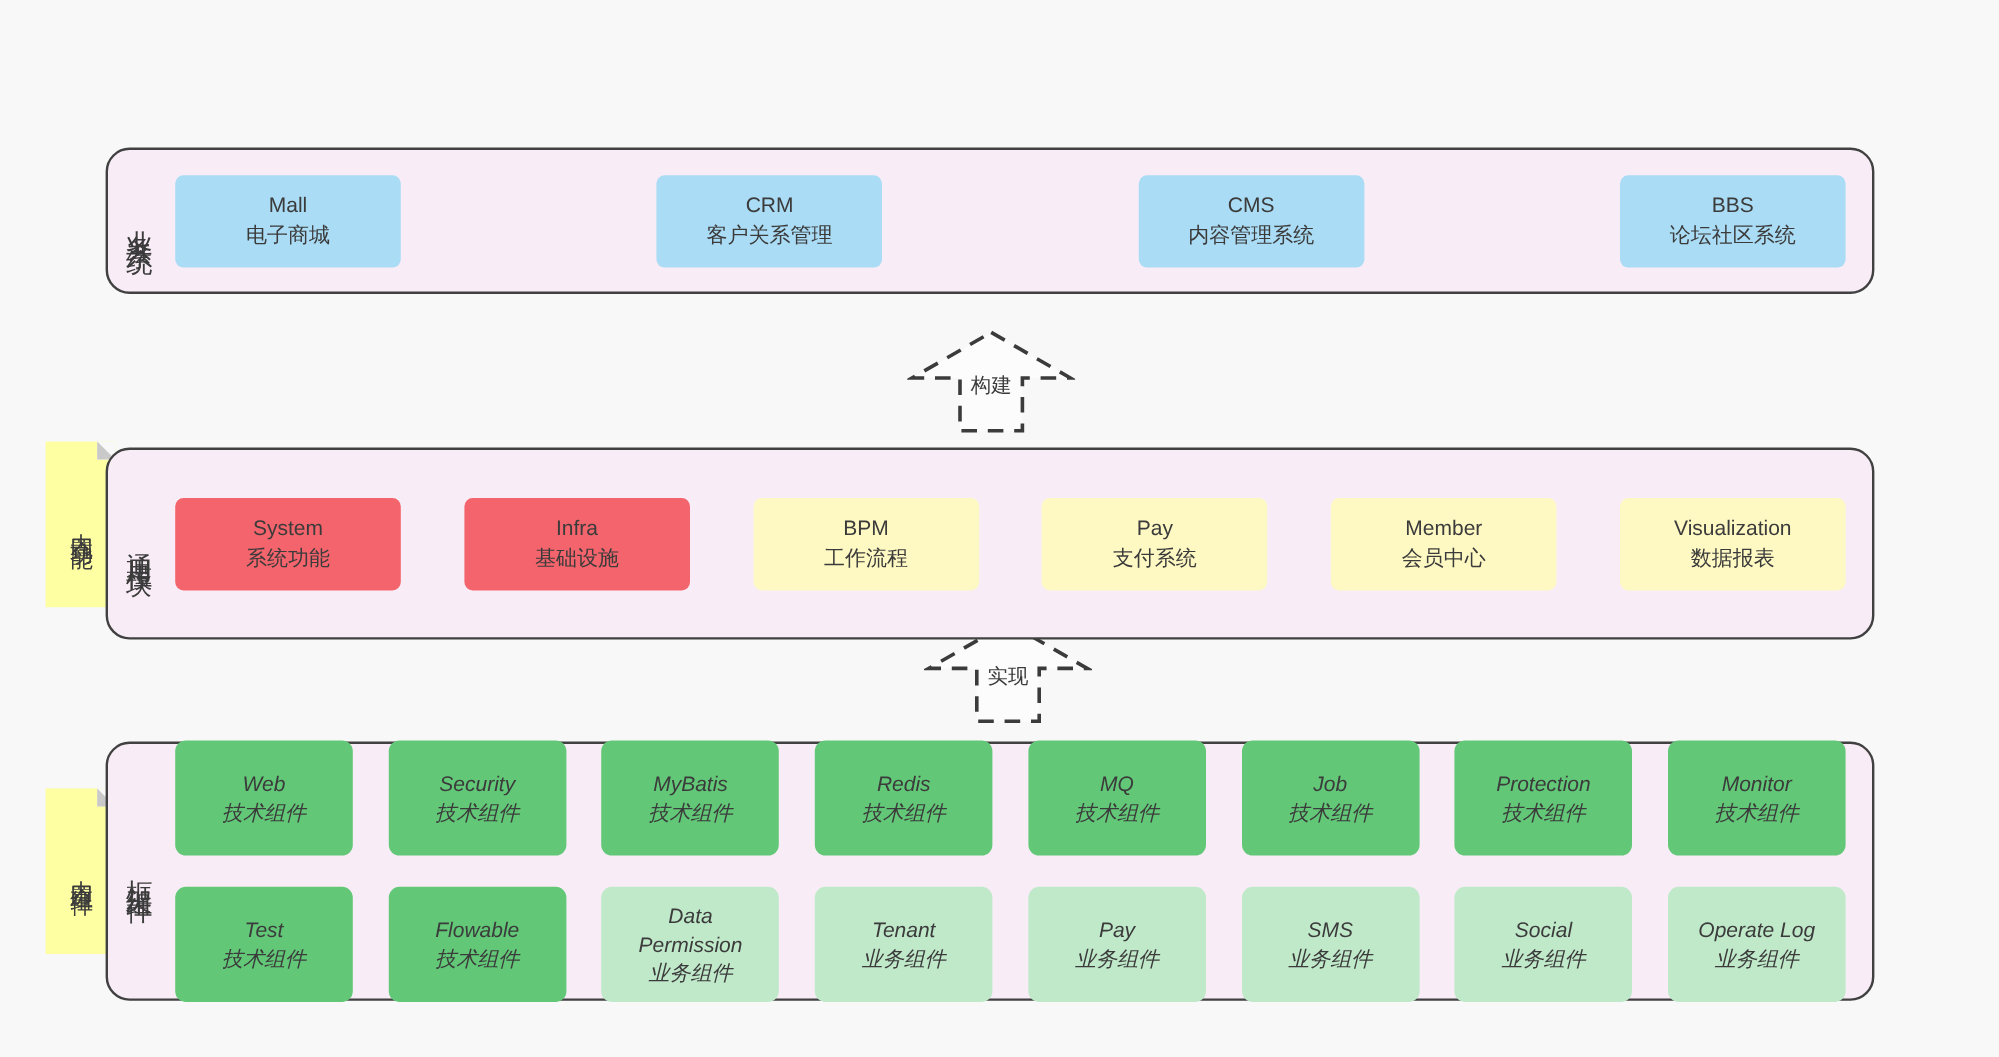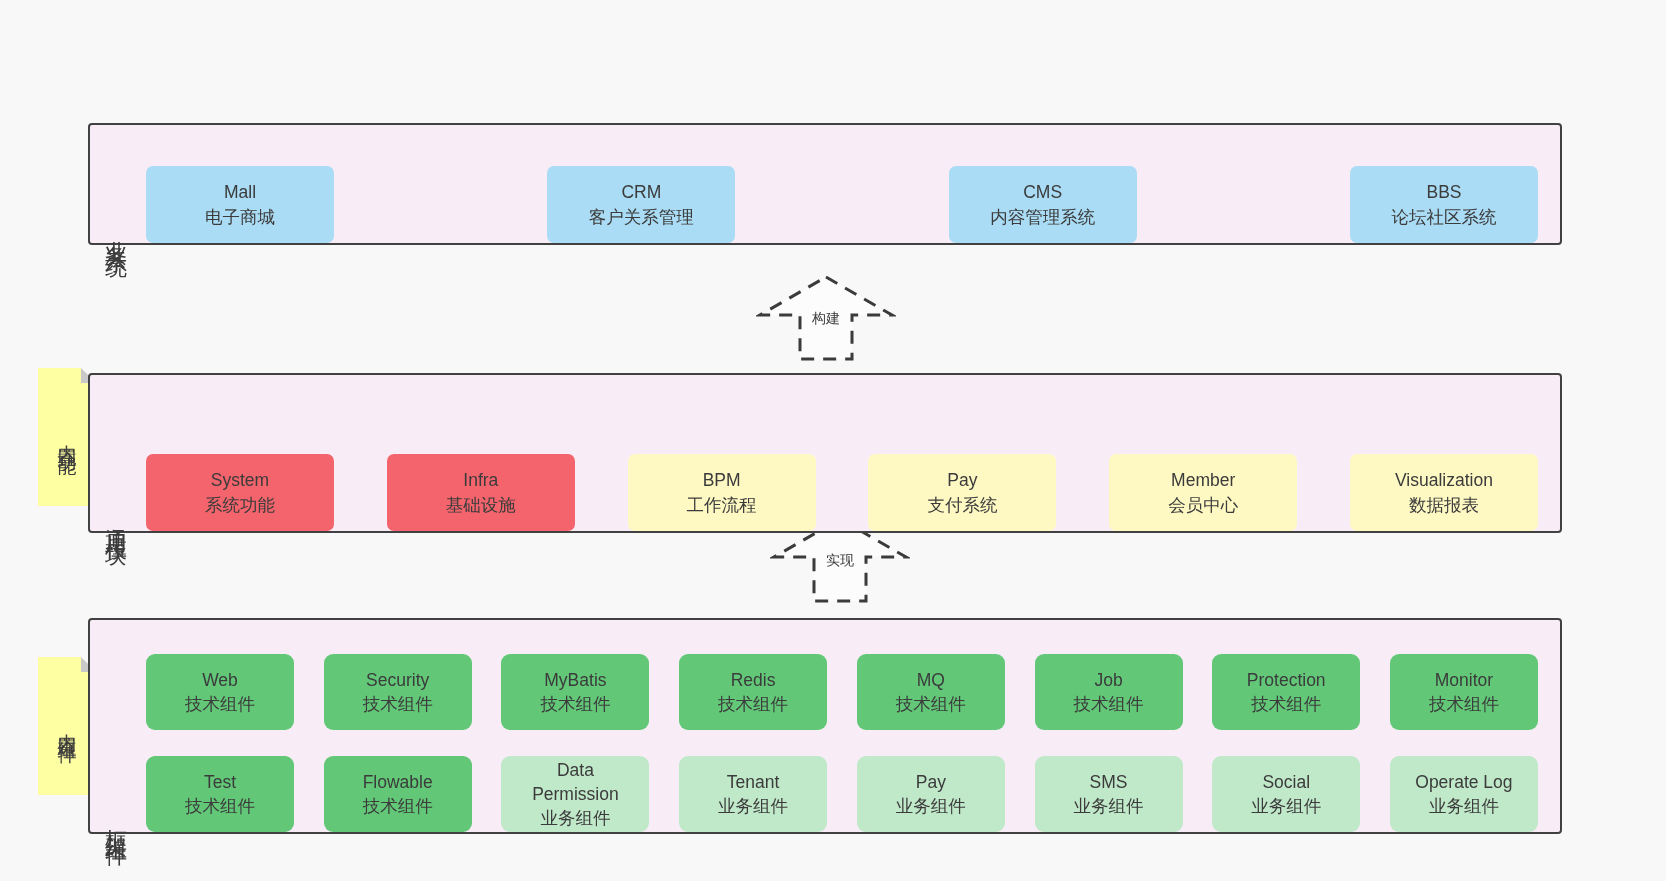--- a/index.html
+++ b/index.html
@@ -5,22 +5,22 @@
   html,body{margin:0;padding:0;}
   body{
     width:1666px;height:881px;position:relative;
     background:#f8f8f8;
     font-family:"Liberation Sans","DejaVu Sans",sans-serif;
     color:#3b3b3b;overflow:hidden;
   }
   
   .panel{
     position:absolute;left:88px;width:1474px;box-sizing:border-box;
-    background:#f8edf6;border:2px solid #414141;border-radius:4px;
-    display:flex;align-items:flex-end;
+    background:#f8edf6;border:2px solid #414141;border-radius:20px;
+    display:flex;align-items:center;
   }
   .panel-1{top:123px;height:122px;}
   .panel-2{top:373px;height:160px;}
   .panel-3{top:618px;height:216px;}
   .panel-label{
     width:52px;flex:0 0 52px;display:flex;align-items:center;justify-content:center;
     font-size:22px;line-height:1;color:#3b3b3b;
   }
   .v-text{writing-mode:vertical-rl;text-orientation:upright;letter-spacing:5px;}
   .items-row{
@@ -31,21 +31,21 @@
     flex:1;display:flex;flex-direction:column;gap:26px;justify-content:center;
     padding:0 22px 0 4px;
   }
   
   .box{
     display:flex;flex-direction:column;align-items:center;justify-content:center;
     text-align:center;font-size:17.5px;line-height:25px;border-radius:7px;
     box-sizing:border-box;padding:2px 6px;
   }
   .box-wide{width:188px;height:77px;}
-  .box-sm{width:148px;height:76px;border-radius:9px;line-height:24px;}
+  .box-sm{width:148px;height:96px;border-radius:9px;line-height:24px;font-style:italic;}
   .blue{background:#aadcf5;}
   .red{background:#f4646c;}
   .pink{background:#fef9c3;}
   .green{background:#62c878;}
   .green-light{background:#c0e9ca;}
   .box-name.narrow{max-width:104px;}
   
   .note{
     position:absolute;left:38px;width:58px;height:138px;background:#feffa3;
     display:flex;align-items:center;justify-content:center;z-index:0;
@@ -58,21 +58,21 @@
   }
   .note .v-text{font-size:19px;letter-spacing:4px;}
   .panel{z-index:1;}
   
   .arrow{position:absolute;width:140px;height:88px;z-index:0;}
   .arrow-1{left:756px;top:274px;}
   .arrow-2{left:770px;top:516px;}
   .arrow svg{position:absolute;inset:0;}
   .arrow-label{
     position:absolute;left:0;right:0;top:36px;text-align:center;
-    font-size:14px;color:#3b3b3b;
+    font-size:17px;color:#3b3b3b;
   }
 </style>
 </head>
 <body>
 
 <div class="panel panel-1">
   <div class="panel-label">
     <span class="v-text">业务系统</span>
   </div>
   <div class="items-row">

